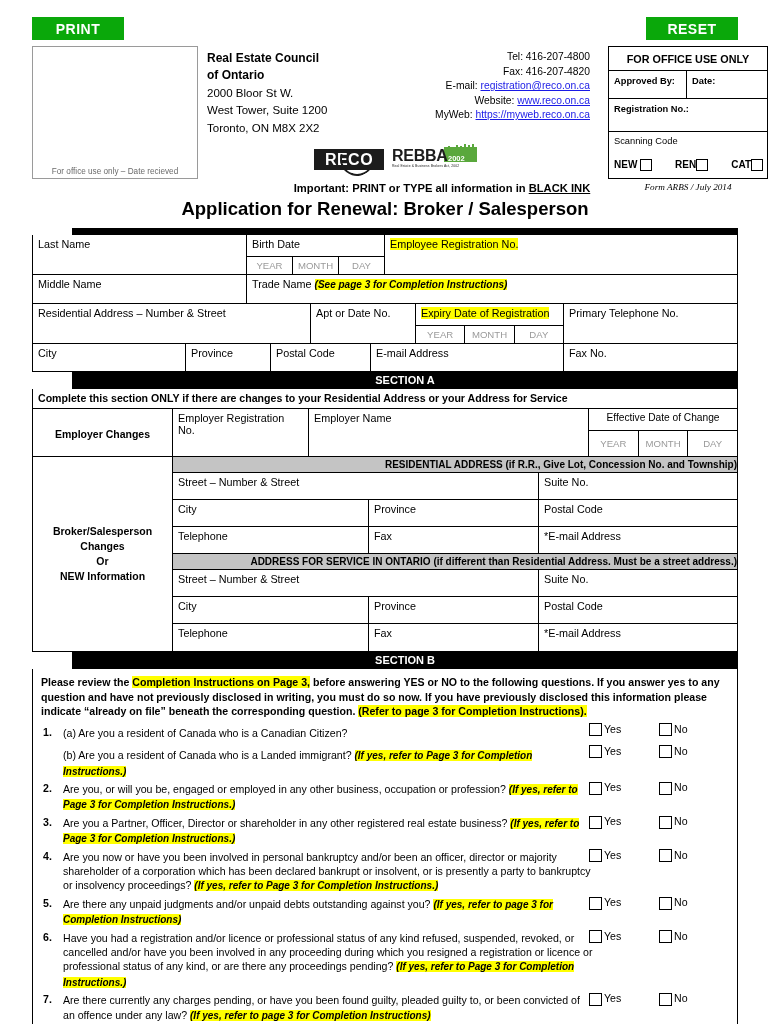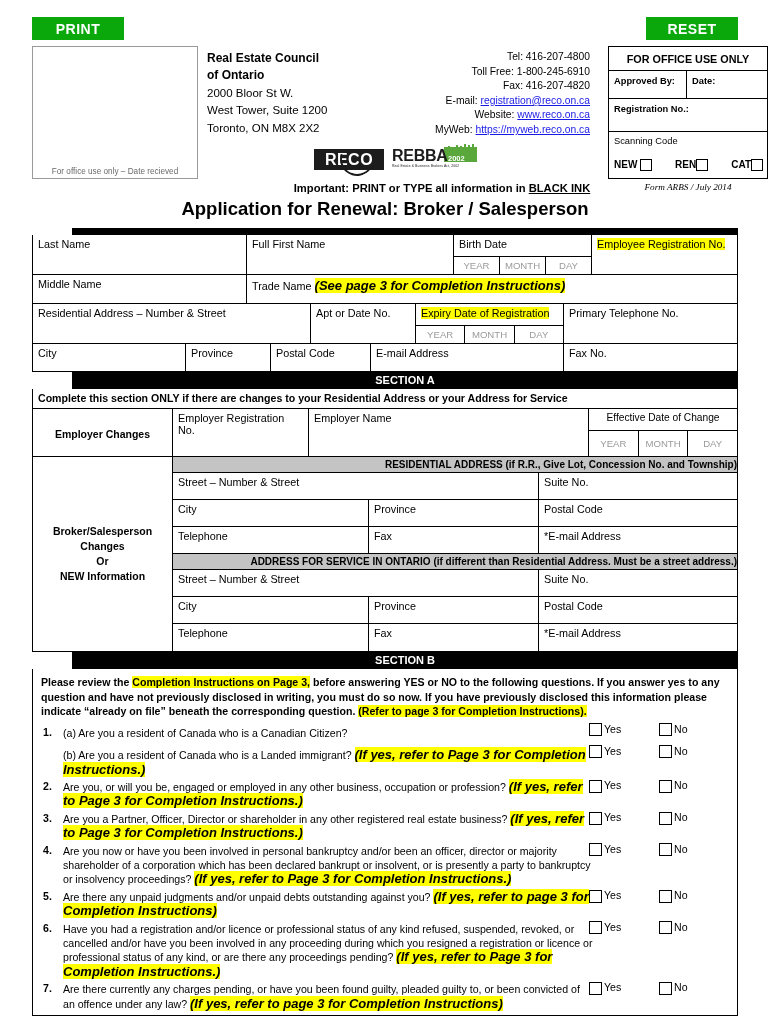--- a/index.html
+++ b/index.html
@@ -106,21 +106,21 @@
   
   .sheet { position:absolute; left:32px; top:228px; width:706px; }
   .blackbar { background:#000; color:#fff; text-align:center; font-weight:bold; font-size:11px;margin-left:40px; }
   .row { display:flex; border-left:1px solid #000; border-right:1px solid #000; border-bottom:1px solid #000; }
   .cell { border-right:1px solid #000; padding:3px 5px 0 5px; font-size:10.8px; position:relative; }
   .cell:last-child { border-right:none; }
   .hl { background:#ffff00; }
   .ymd { display:flex; position:absolute; left:0; right:0; bottom:0; height:18px; }
   .ymd div { flex:1; border-top:1px solid #000; border-right:1px solid #000; color:#9a9a9a; font-size:9.6px; text-align:center; line-height:17px; }
   .ymd div:last-child { border-right:none; }
-  .note { font-style:italic; font-size:13px; font-weight:bold; }
+  .note { font-style:italic; font-size:10px; font-weight:bold; }
   .greyhdr { background:#c4c4c4; text-align:right; font-weight:bold; font-size:10px; padding:2px 0 2px 0; }
   .vlabel { display:flex; align-items:center; justify-content:center; text-align:center; font-weight:bold; font-size:10.5px; }
 
   
   .intro { border-left:1px solid #000; border-right:1px solid #000; padding:6px 8px 4px 8px; font-size:10.6px; font-weight:bold; line-height:14.6px; }
   .qwrap { border-left:1px solid #000; border-right:1px solid #000; border-bottom:1px solid #000; padding-bottom:4px; }
   .q { display:flex; padding:3px 0 0 0; position:relative; min-height:20px; }
   .q .num { width:30px; padding-left:10px; font-weight:bold; font-size:10.6px; }
   .q .txt { width:530px; font-size:10.6px; line-height:14.4px; }
   .q .ans { position:absolute; right:8px; top:2px; width:140px; display:flex; }
@@ -143,21 +143,20 @@
   <div class="org">
     <div class="b">Real Estate Council</div>
     <div class="b">of Ontario</div>
     <div>2000 Bloor St W.</div>
     <div>West Tower, Suite 1200</div>
     <div>Toronto, ON  M8X 2X2</div>
   </div>
 
   <div class="contact">
     <div>Tel: 416-207-4800</div>
-    <div>Toll Free: 1-800-245-6910</div>
     <div>Fax: 416-207-4820</div>
     <div>
       <span>E-mail:</span>
       <a href="#">registration@reco.on.ca</a>
     </div>
     <div>
       <span>Website:</span>
       <a href="#">www.reco.on.ca</a>
     </div>
     <div>
@@ -212,21 +211,20 @@
 </div>
 
 <div class="maintitle">Application for Renewal:  Broker / Salesperson</div>
 
 <div class="sheet">
 
   <div class="blackbar" style="height:7px"></div>
 
   <div class="row" style="height:40px">
     <div class="cell" style="width:214px">Last Name</div>
-    <div class="cell" style="width:207px">Full First Name</div>
     <div class="cell" style="width:138px">
       <span>Birth Date</span>
       <div class="ymd">
         <div>YEAR</div>
         <div>MONTH</div>
         <div>DAY</div>
       </div>
     </div>
     <div class="cell" style="width:145px">
       <span class="hl">Employee Registration No.</span>

